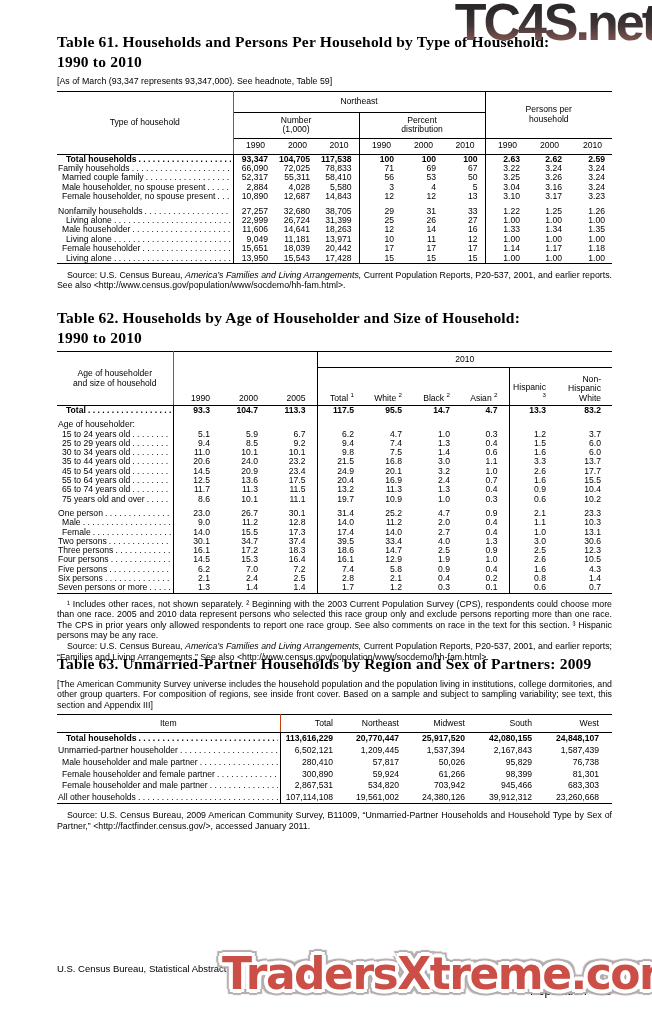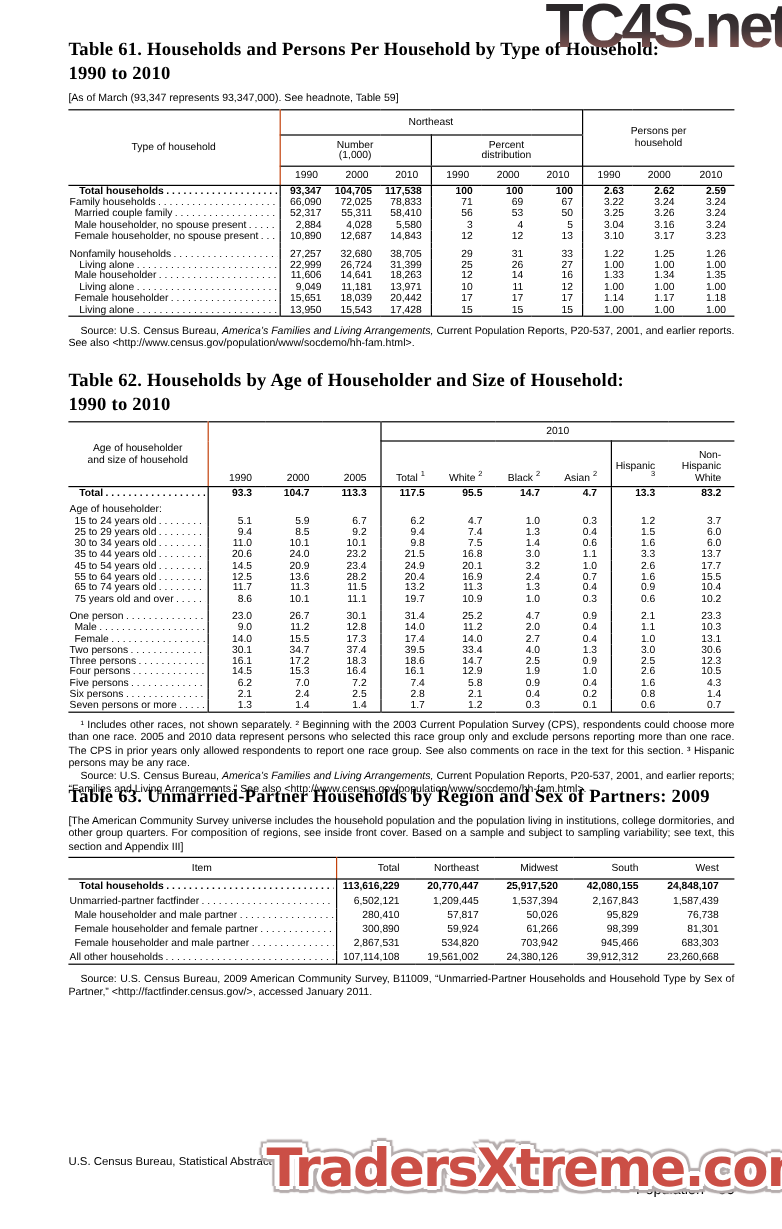--- a/index.html
+++ b/index.html
@@ -500,21 +500,21 @@
           </tr>
           <tr>
             <td class="stub">
               <div class="stub-in">
                 <span class="lbl ind1">55 to 64 years old</span>
                 <span class="leader"></span>
               </div>
             </td>
             <td class="num sep">12.5</td>
             <td class="num">13.6</td>
-            <td class="num">28.2</td>
+            <td class="num">17.5</td>
             <td class="num sep">20.4</td>
             <td class="num">16.9</td>
             <td class="num">2.4</td>
             <td class="num">0.7</td>
             <td class="num sep">1.6</td>
             <td class="num">15.5</td>
           </tr>
           <tr>
             <td class="stub">
               <div class="stub-in">
@@ -753,21 +753,21 @@
             </td>
             <td class="num sep">113,616,229</td>
             <td class="num">20,770,447</td>
             <td class="num">25,917,520</td>
             <td class="num">42,080,155</td>
             <td class="num">24,848,107</td>
           </tr>
           <tr>
             <td class="stub">
               <div class="stub-in">
-                <span class="lbl ind0">Unmarried-partner factfinder</span>
+                <span class="lbl ind0">Unmarried-partner householder</span>
                 <span class="leader"></span>
               </div>
             </td>
             <td class="num sep">6,502,121</td>
             <td class="num">1,209,445</td>
             <td class="num">1,537,394</td>
             <td class="num">2,167,843</td>
             <td class="num">1,587,439</td>
           </tr>
           <tr>

